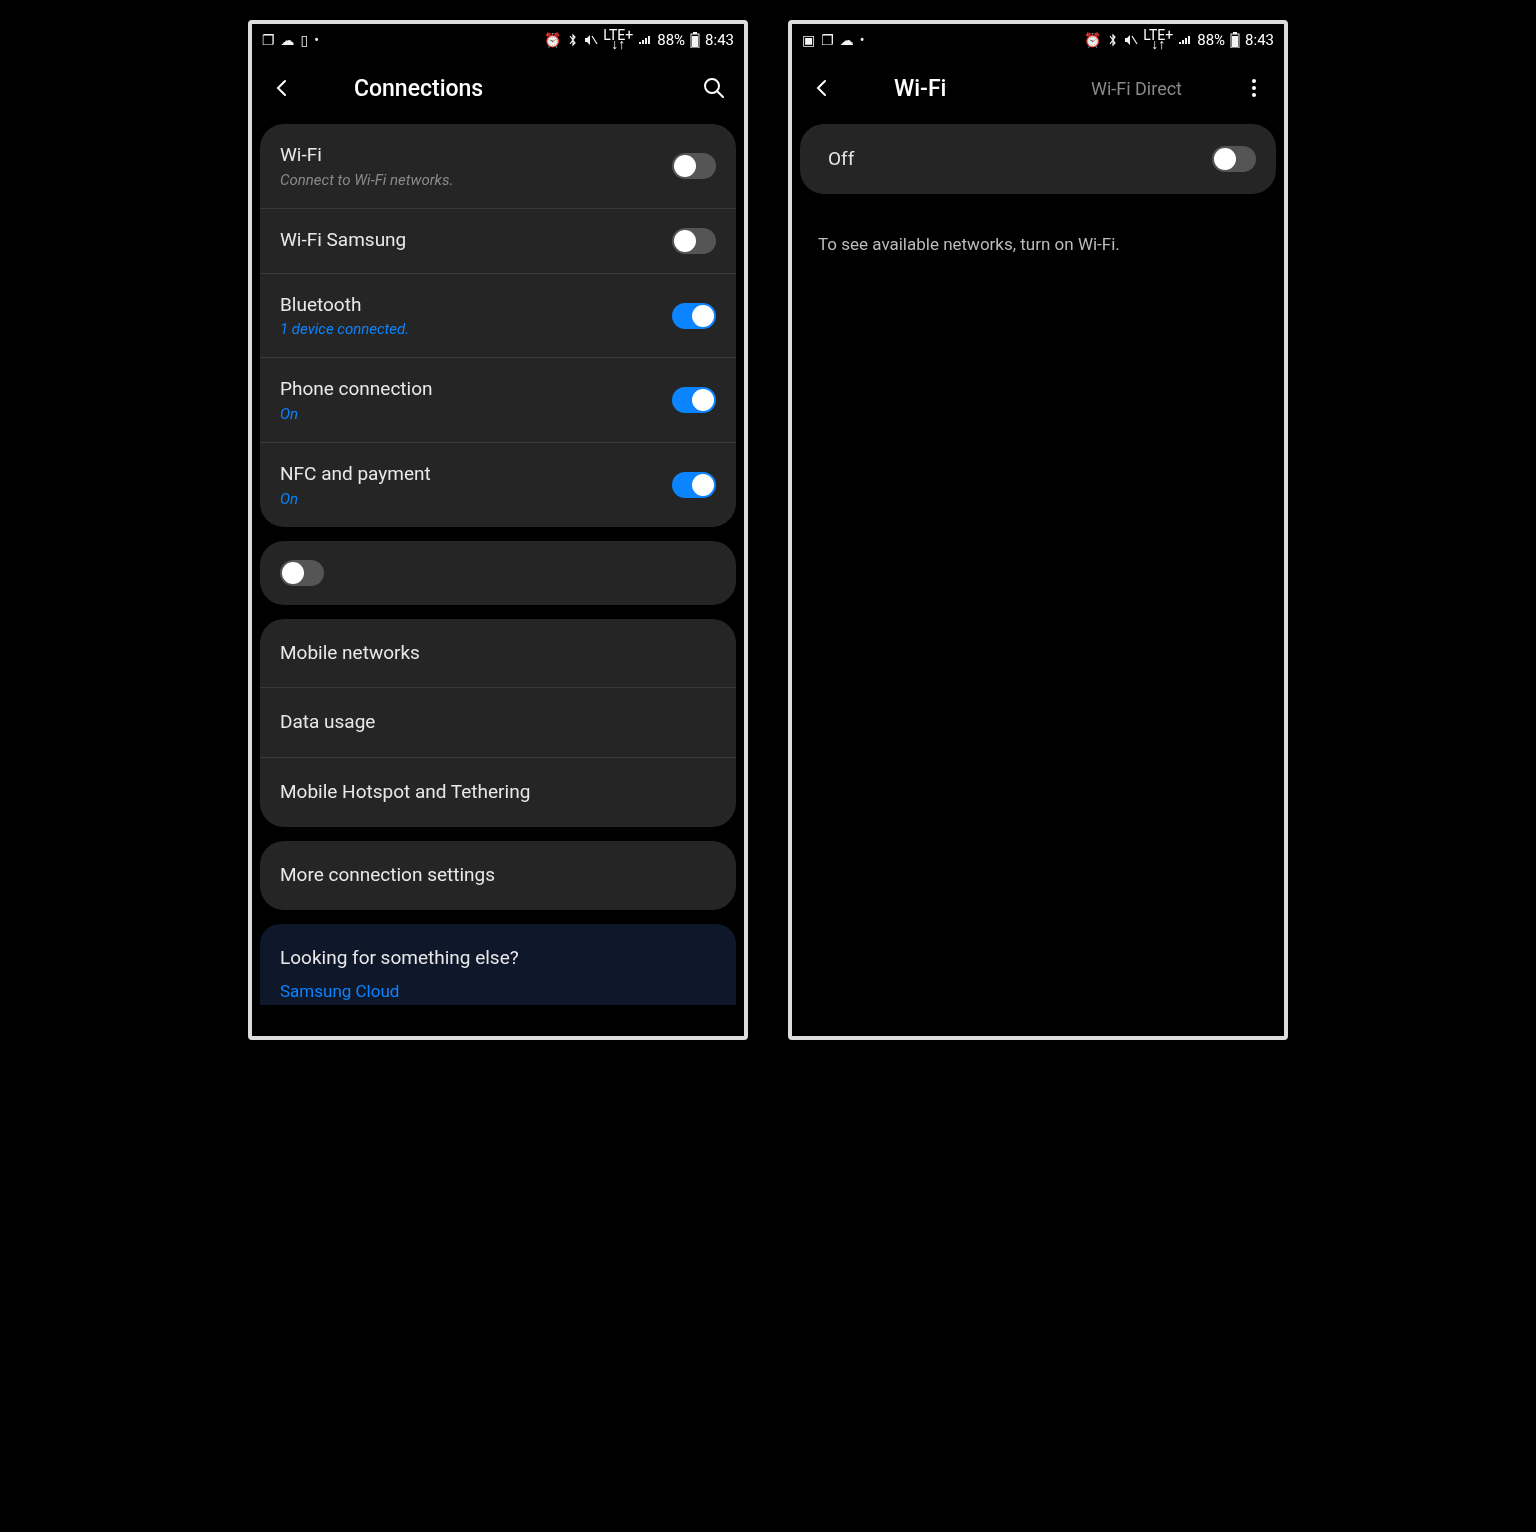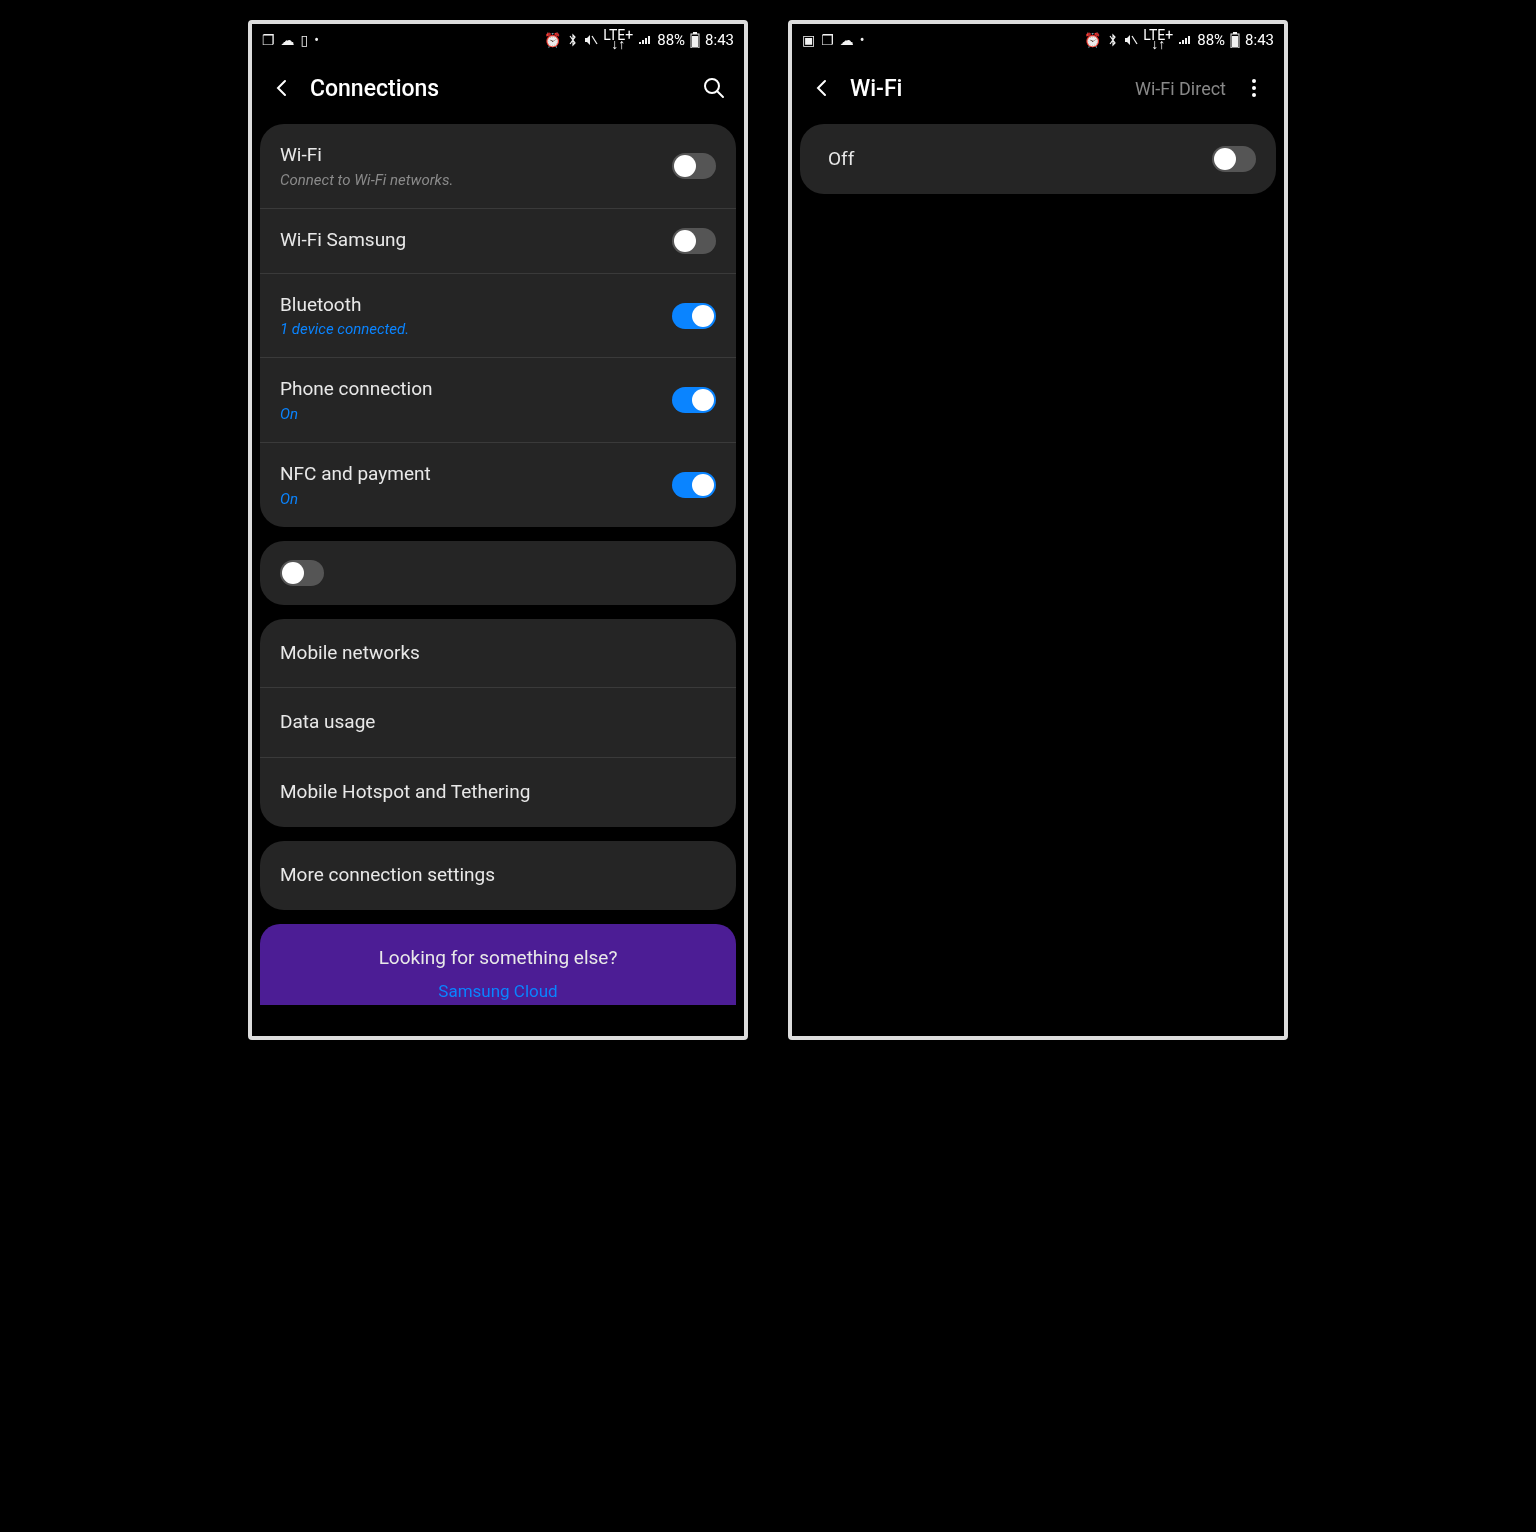--- a/index.html
+++ b/index.html
@@ -34,20 +34,21 @@
   }
   .status-left { display: flex; align-items: center; gap: 6px; }
   .status-right { display: flex; align-items: center; gap: 5px; }
   .status-icon { font-size: 14px; opacity: 0.95; }
   .status-text { font-size: 15px; }
   .header {
     display: flex;
     align-items: center;
     padding: 18px 16px 22px 16px;
     color: #fff;
+    gap: 44px;
   }
   .back-btn {
     width: 28px;
     height: 28px;
     display: flex;
     align-items: center;
     justify-content: center;
     margin-right: 14px;
     cursor: pointer;
   }
@@ -75,24 +76,23 @@
     overflow-y: hidden;
     padding: 0 8px;
   }
   .card {
     background: #252525;
     border-radius: 24px;
     margin-bottom: 14px;
     overflow: hidden;
   }
   .card.blue {
-    background: #4c1d95;
+    background: #0f172a;
     border-radius: 20px 20px 0 0;
     margin-bottom: 0;
-    text-align: center;
   }
   .row {
     display: flex;
     align-items: center;
     padding: 19px 20px;
     border-bottom: 1px solid #3a3a3a;
     cursor: pointer;
   }
   .row:last-child { border-bottom: none; }
   .row.single { padding: 22px 20px; }
@@ -364,14 +364,15 @@
     <div class="card">
       <div class="row single" style="border:none;margin-left:8px;">
         <div class="row-text">
           <div class="row-title">Off</div>
         </div>
         <div class="toggle off">
             <div class="knob"></div>
           </div>
       </div>
     </div>
+    <div class="help-text">To see available networks, turn on Wi-Fi.</div>
   </div>
 </div>
 
 </body></html>

